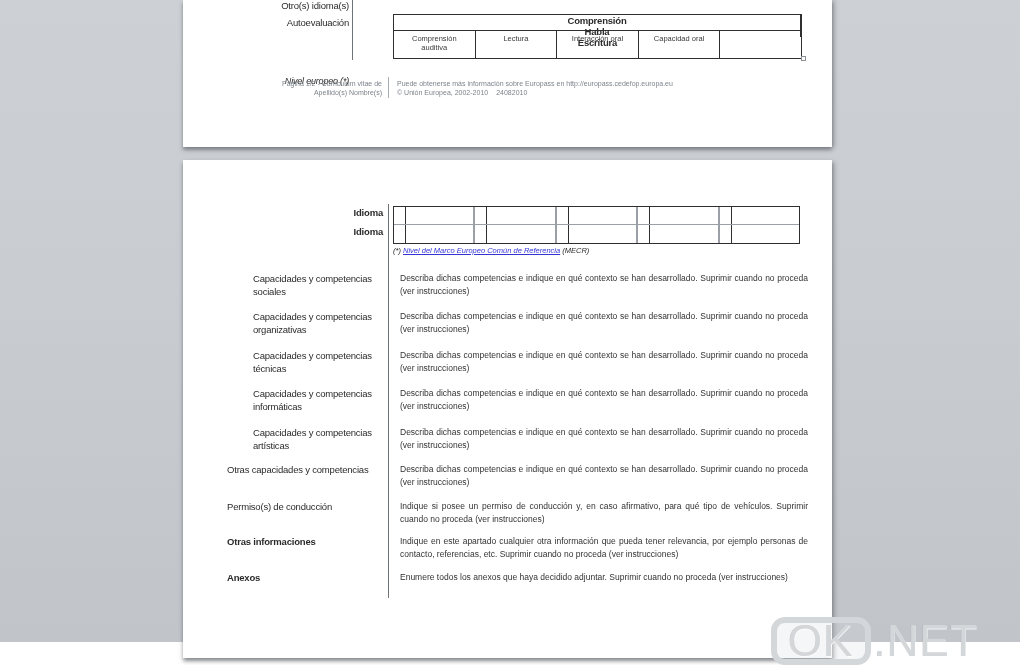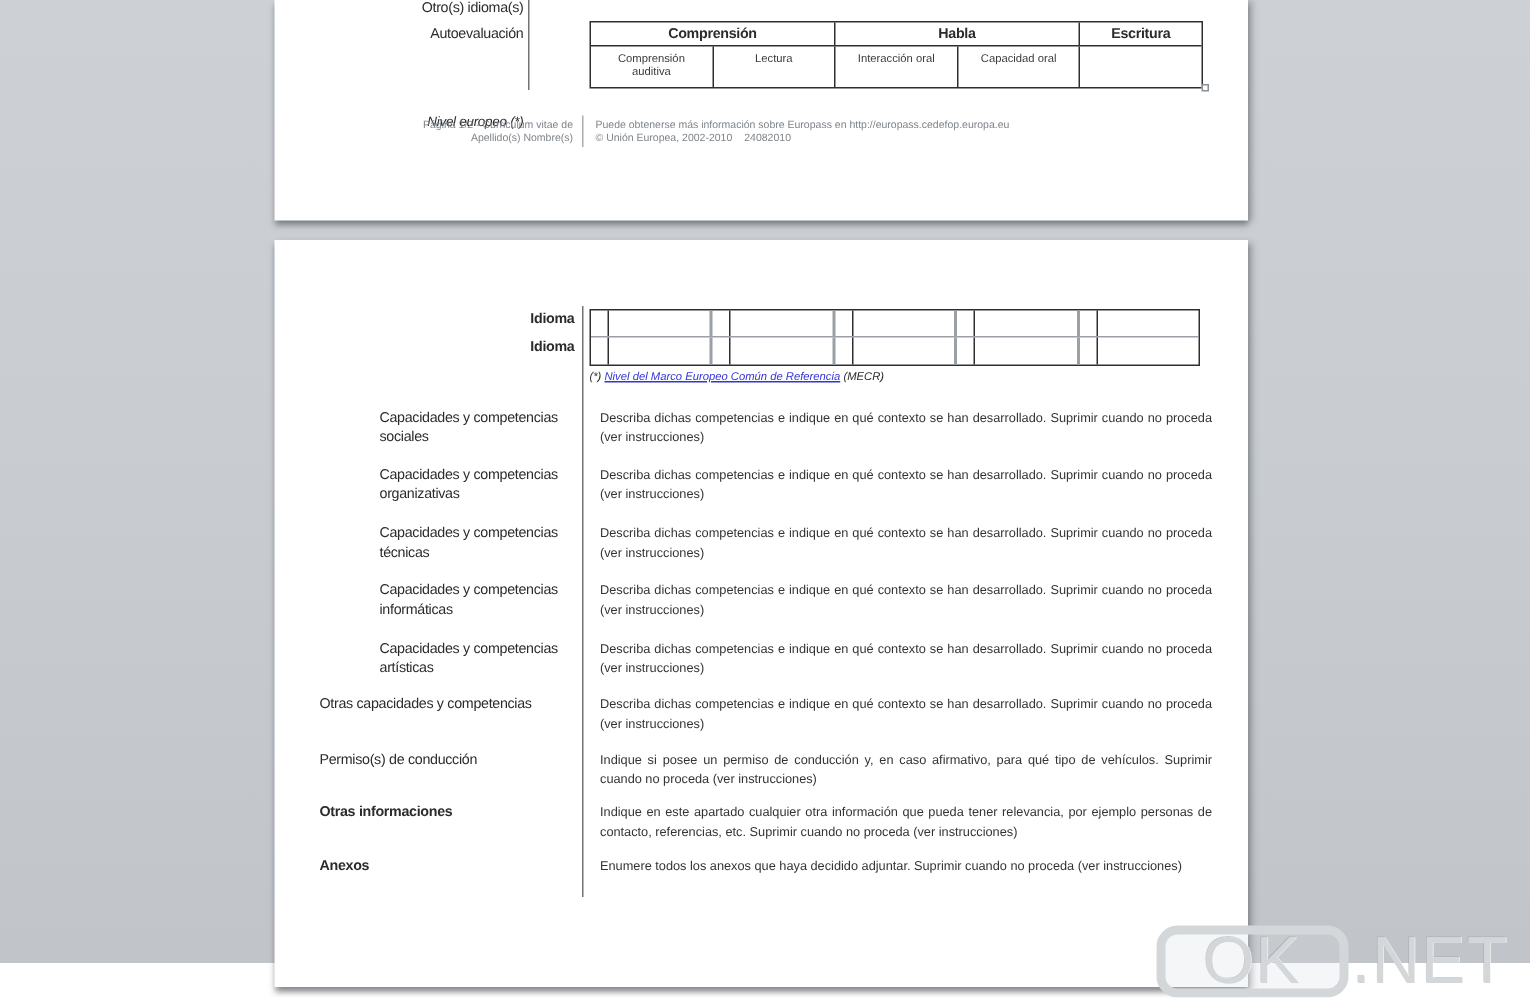--- a/index.html
+++ b/index.html
@@ -19,21 +19,21 @@
   .page2{ top:160px; height:498px; }
 
   
   .p1-label{ position:absolute; left:0; width:166px; text-align:right;
              font-size:9.5px; letter-spacing:-0.2px; white-space:nowrap; }
   .p1-label.it{ font-style:italic; font-size:9px;margin-top:43px; }
   .vdiv{ position:absolute; width:1px; background:#6f7479; }
 
   .lang-skill-table{ position:absolute; left:210px; top:14px; width:409px;
                      border:1.5px solid #2f2f2f; }
-  .lst-head{ display:flex; height:16px; border-bottom:1px solid #2f2f2f; }
+  .lst-head{ display:flex; height:16px; border-bottom:1px solid #2f2f2f;flex-direction:column; }
   .lst-head > div{ display:flex; align-items:center; justify-content:center;
                    font-weight:bold; font-size:9.5px; letter-spacing:-0.2px;
                    border-right:1px solid #2f2f2f; }
   .lst-head > div:last-child{ border-right:none; }
   .h2c{ flex:2; } .h1c{ flex:1; }
   .lst-sub{ display:flex; height:27px; }
   .lst-sub > div{ flex:1; display:flex; align-items:flex-start; justify-content:center;
                   text-align:center; font-size:7.5px; line-height:9px; color:#3a3a3a;
                   padding:3px 10px 0 10px; border-right:1px solid #2f2f2f; }
   .lst-sub > div:last-child{ border-right:none; }
@@ -59,33 +59,33 @@
   .i-wide.last{ border-right:none; }
 
   .footnote{ position:absolute; left:210px; top:86px; font-size:7.5px;
              font-style:italic; color:#2b2b2b; white-space:nowrap; }
   .footnote a{ color:#3434d6; text-decoration:underline; }
 
   .row{ position:absolute; left:0; width:649px; }
   .lbl{ position:absolute; font-size:9.5px;
         letter-spacing:-0.2px; line-height:13px; }
   .lbl-narrow{ left:70px; width:130px; }
-  .lbl-wide{ left:30px; width:170px; white-space:nowrap; }
+  .lbl-wide{ left:44px; width:170px; white-space:nowrap; }
   .lbl.bold{ font-weight:bold; }
   .desc{ position:absolute; left:217px; width:408px; font-size:8.5px;
          line-height:12.5px; text-align:justify; color:#333; }
 
   
   .watermark{ position:absolute; left:768px; top:617px; display:flex;
               align-items:center; z-index:10;
               font-size:44px; font-weight:normal; letter-spacing:1px;
               text-shadow:0.5px 0.5px 0 rgba(255,255,255,.75),
                           -0.5px -0.5px 0 rgba(150,155,160,.45); }
   .wm-text{ line-height:46px; }
-  .wm-box{ border:6px solid; border-radius:14px; padding:0 25px; margin:0 3px;
+  .wm-box{ border:6px solid; border-radius:14px; padding:0 11px; margin:0 3px;
            line-height:36px; background:rgba(215,218,222,.25); }
 </style>
 </head>
 <body>
 
 <div class="desktop">
 
   <div class="page page1">
 
     <div class="p1-label" style="top:0px">Otro(s) idioma(s)</div>

